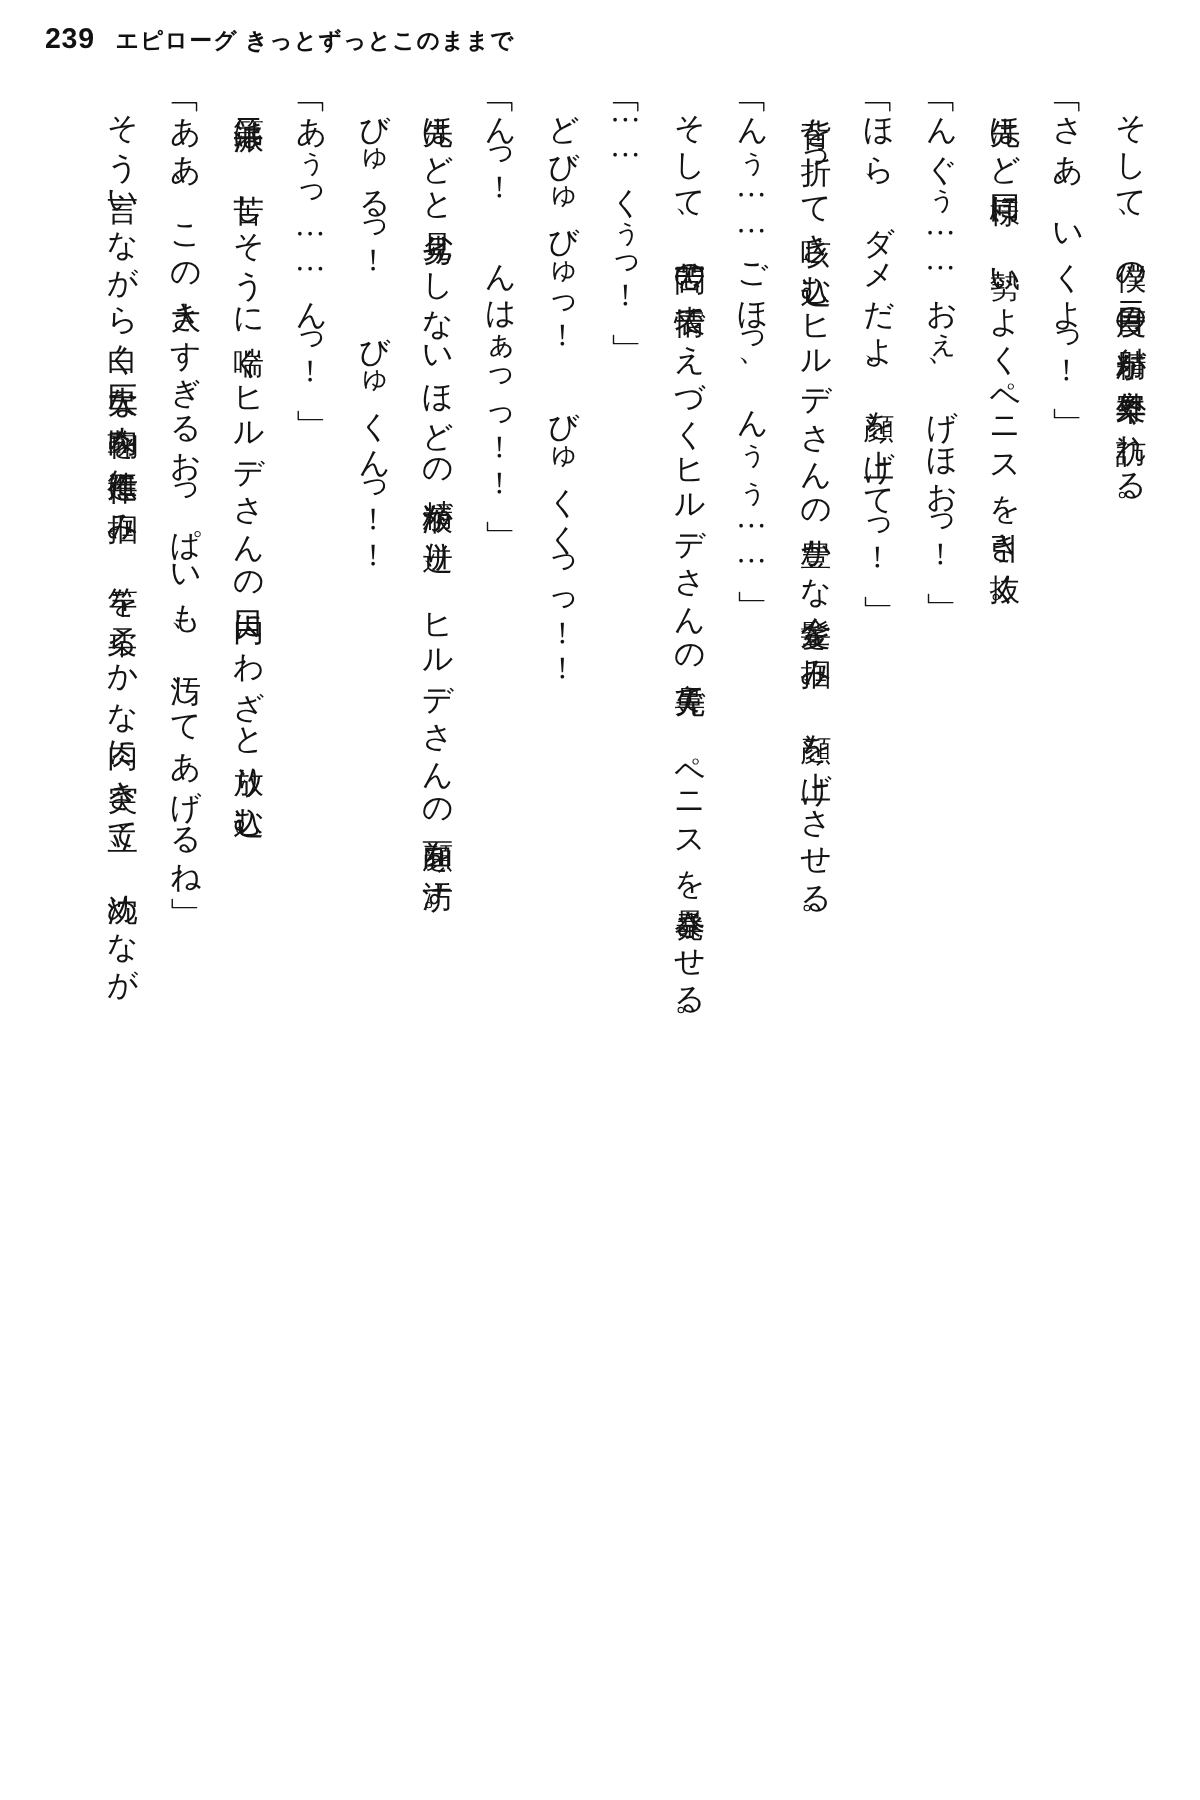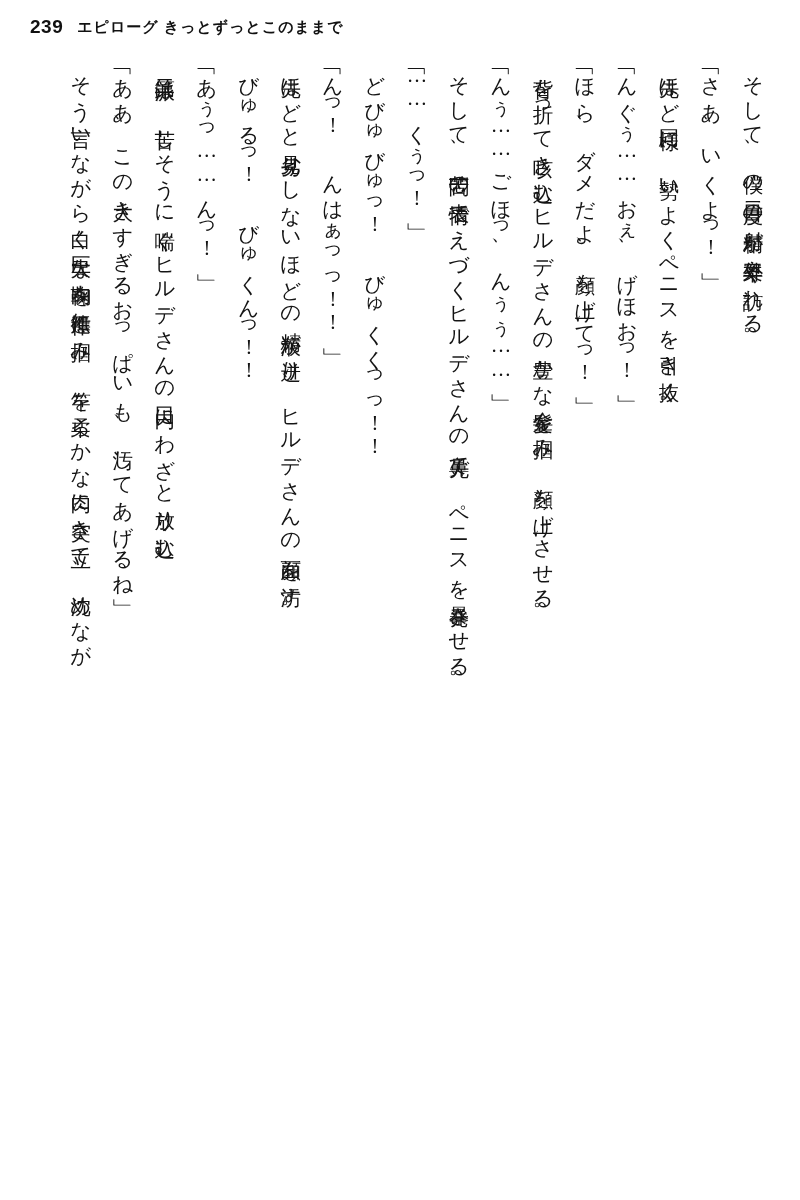--- a/index.html
+++ b/index.html
@@ -34,21 +34,21 @@
     gap: 14px;
   }
   .page-number {
     font-family: "Liberation Sans", sans-serif;
     font-weight: bold;
     font-size: 19px;
     letter-spacing: 0.5px;
     color: #111111;
   }
   .running-title {
-    font-family: Liberation Sans, sans-serif;
+    font-family: Liberation Serif, serif;
     font-weight: bold;
     font-size: 15px;
     letter-spacing: 1px;
     color: #111111;
   }
 
   
   .body-area {
     position: absolute;
     top: 62px;

